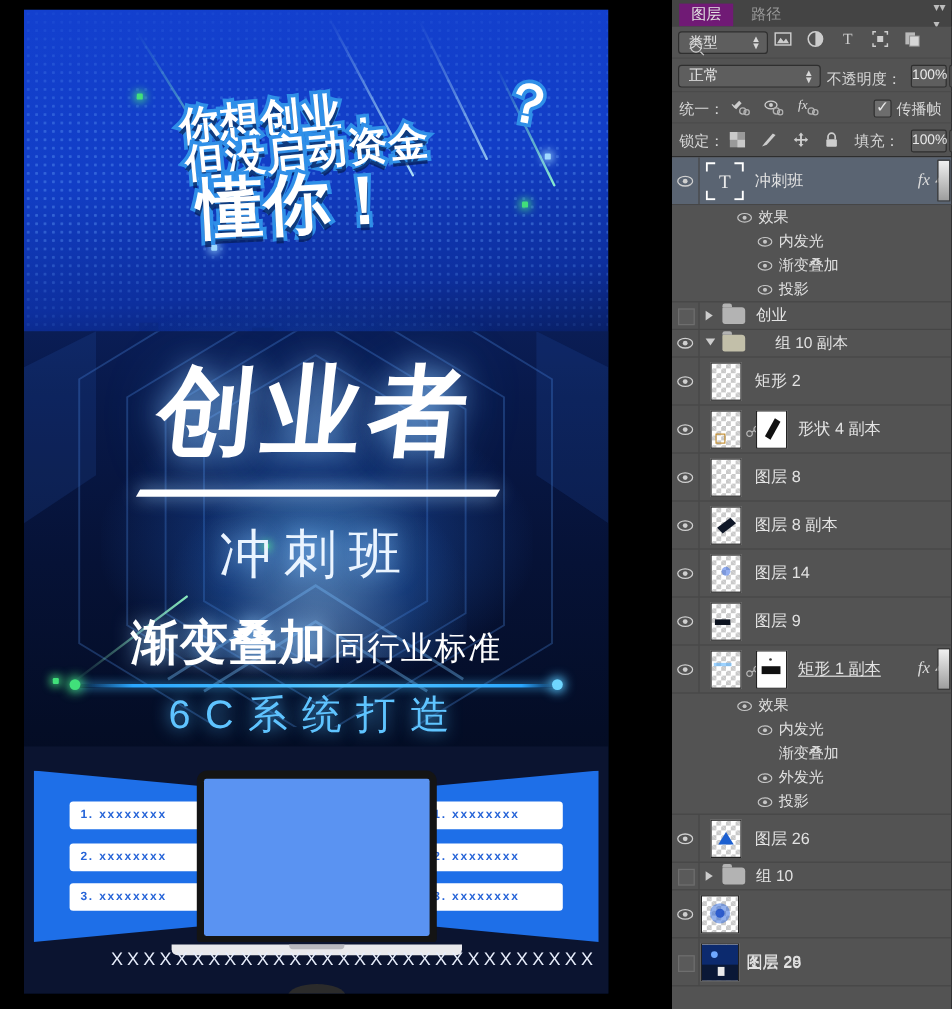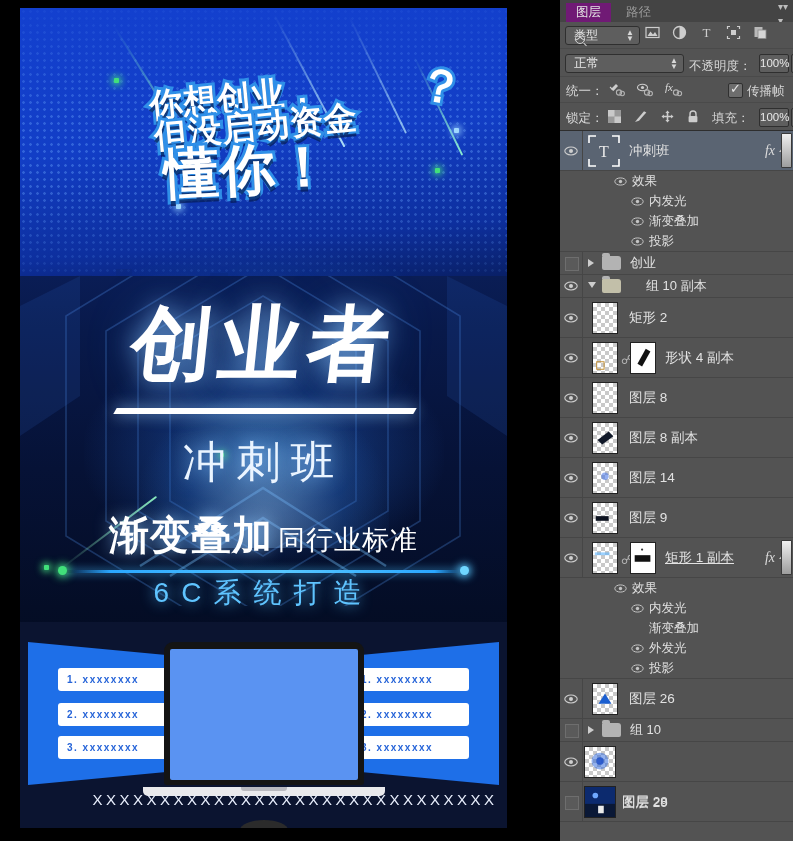--- a/index.html
+++ b/index.html
@@ -57,21 +57,21 @@
 
   .lead{position:absolute;left:0;top:500px;width:487px;text-align:center;white-space:nowrap;}
   .lead-a{font-size:40px;font-weight:bold;color:#fff;letter-spacing:1px;
       text-shadow:0 0 16px rgba(140,200,255,.8);}
   .lead-b{font-size:27px;color:#fff;letter-spacing:1px;margin-left:5px;}
   .leadline{position:absolute;left:42px;top:562px;width:405px;height:2.5px;
       background:linear-gradient(90deg,rgba(40,160,255,0) 0%,#2aa7ff 12%,#58c8ff 55%,#2aa7ff 92%,rgba(40,160,255,0) 100%);
       box-shadow:0 0 8px rgba(70,190,255,.9);}
   .leaddot{position:absolute;top:558px;width:9px;height:9px;border-radius:50%;background:#6fd6ff;box-shadow:0 0 9px 2px rgba(90,200,255,.95);}
   .lead2{position:absolute;left:0;top:566px;width:487px;text-align:center;
-      font-size:28px;color:#5fc4ff;letter-spacing:12px;
+      font-size:33px;color:#5fc4ff;letter-spacing:12px;
       text-shadow:0 0 14px rgba(80,190,255,.9);}
 
   
   .bottomblock{position:absolute;left:0;top:614px;width:487px;height:206px;background:#0b1430;}
   .ribbon{position:absolute;top:20px;width:170px;height:143px;background:#1e6fe8;}
   .ribbon.left{left:8px;
       clip-path:polygon(0 0, 100% 16px, 100% calc(100% - 16px), 0 100%);}
   .ribbon.right{right:8px;
       clip-path:polygon(0 16px, 100% 0, 100% 100%, 0 calc(100% - 16px));}
   .chip{position:absolute;height:23px;background:#fff;border-radius:3px;display:flex;align-items:center;

